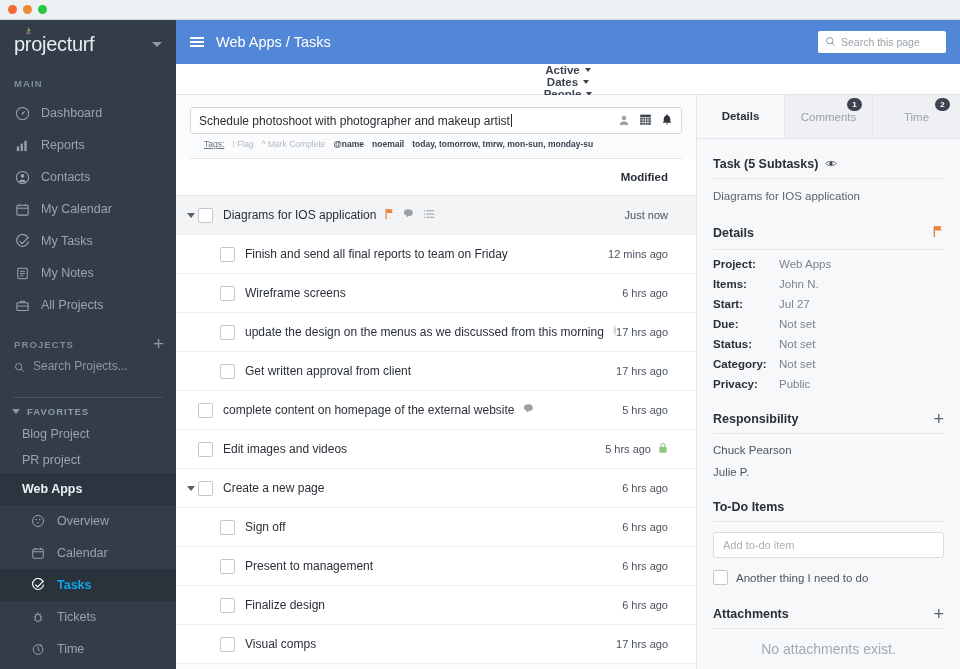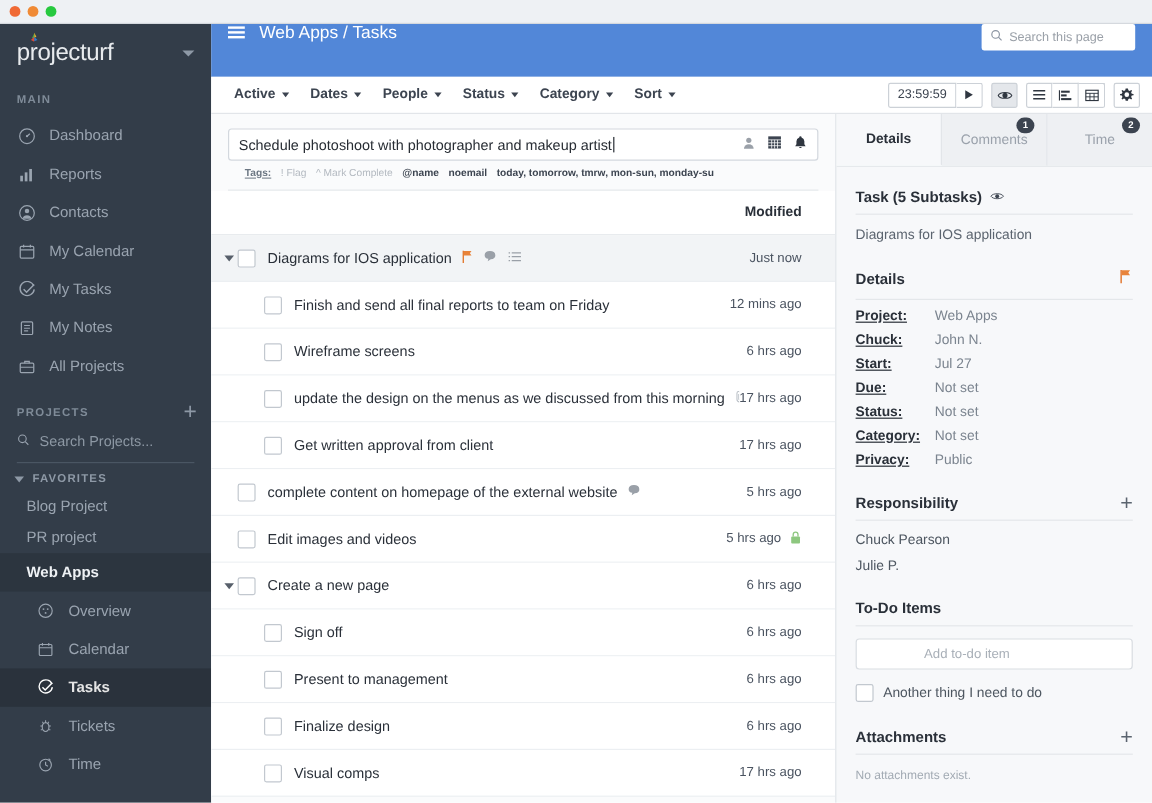--- a/index.html
+++ b/index.html
@@ -56,70 +56,70 @@
   .plus-btn { color: #8e99a6; font-size: 19px; line-height: 14px; cursor: pointer; }
   .nav-item {
     display: flex; align-items: center; gap: 11px;
     height: 32px; padding: 0 14px; font-size: 12.5px; color: #9aa4b0;
     cursor: pointer;
   }
   .nav-item .ic { width: 16px; height: 16px; flex: 0 0 16px;
                   display: flex; align-items: center; justify-content: center; }
   .nav-item.sub { padding-left: 30px; font-size: 12.5px; }
   .nav-item.active-proj { background: #2c353f; color: #eef1f4; font-weight: bold; }
-  .nav-item.active { background: #2a323c; color: #e5e5e5; font-weight: bold; }
+  .nav-item.active { background: #2a323c; color: #0ea5e9; font-weight: bold; }
   .fav-row {
     display: flex; align-items: center; gap: 7px;
     padding: 4px 14px 4px 12px; font-size: 9.5px; font-weight: bold;
     letter-spacing: 1px; color: #8e99a6;
   }
   .fav-caret {
     border-left: 4px solid transparent; border-right: 4px solid transparent;
     border-top: 5px solid #8e99a6;
   }
   .search-proj {
-    display: flex; align-items: center; gap: 8px;
-    margin: 2px 14px 4px 14px; padding-bottom: 8px;
+    display: flex; align-items: flex-start; gap: 8px;
+    margin: 2px 14px 4px 14px; padding-bottom: 20px;
     border-bottom: 1px solid #4a5663;
   }
   .search-proj input {
     background: transparent; border: none; outline: none;
     color: #9aa4b0; font-size: 12px; width: 120px;
     font-family: "Liberation Sans", sans-serif;
   }
   .search-proj input::placeholder { color: #8d98a4; }
   .proj-item {
     height: 26px; display: flex; align-items: center;
     padding: 0 14px 0 22px; font-size: 12.5px; color: #9aa4b0; cursor: pointer;
   }
 
   
   .header {
     position: absolute; top: 20px; left: 176px; width: 784px; height: 44px;
-    background: #5287d8; display: flex; align-items: flex-start; padding: 0 14px;
+    background: #5287d8; display: flex; align-items: center; padding: 0 14px;
   }
   .hamburger { width: 14px; margin-right: 12px; cursor: pointer; }
   .hamburger span { display: block; height: 2px; background: #ffffff; margin: 2px 0; }
   .header-title { color: #ffffff; font-size: 14.5px; font-weight: 400; }
   .header-search {
     margin-left: auto; width: 128px; height: 22px;
     background: #ffffff; border-radius: 2px;
     display: flex; align-items: center; gap: 5px; padding: 0 7px;
   }
   .header-search input {
     border: none; outline: none; font-size: 10.5px; color: #555;
     width: 100%; font-family: "Liberation Sans", sans-serif; background: transparent;
   }
   .header-search input::placeholder { color: #9aa0a8; }
 
   
   .filterbar {
     position: absolute; top: 64px; left: 176px; width: 784px; height: 31px;
     background: #ffffff; border-bottom: 1px solid #e2e5e9;
-    display: flex; align-items: center; padding: 0 10px;
+    display: flex; align-items: center; padding: 0 10px; flex-direction: column;
   }
   .filt {
     display: flex; align-items: center; gap: 5px;
     font-size: 11.5px; color: #3c4450; font-weight: bold;
     padding: 0 9px; cursor: pointer; height: 100%;
   }
   .mini-caret {
     border-left: 3.5px solid transparent; border-right: 3.5px solid transparent;
     border-top: 4.5px solid #3c4450;
   }
@@ -156,21 +156,21 @@
   }
   .caretbar {
     display: inline-block; width: 1px; height: 13px; background: #272c33;
     vertical-align: -2px; margin-left: 1px;
   }
   .tags-row {
     display: flex; align-items: center; gap: 8px; flex-wrap: nowrap;
     font-size: 8.5px; padding: 5px 14px 0 14px; color: #8a9098;
     white-space: nowrap; overflow: hidden;
   }
-  .tags-row .tg-label { color: #6b7682; text-decoration: underline; font-weight: bold; }
+  .tags-row .tg-label { color: #6b7682; text-decoration: underline; font-weight: normal; }
   .tags-row .tg-dim { color: #b3b9c0; }
   .tags-row .tg-dark { color: #3c4450; font-weight: bold; }
   .tags-div {
     margin: 9px 0 0 0; border-bottom: 1px solid #e2e5e9;
   }
   .modified-row {
     height: 37px; background: #ffffff; border-bottom: 1px solid #e8ebee;
     display: flex; align-items: center; justify-content: flex-end;
     padding-right: 28px; font-size: 11.5px; font-weight: bold; color: #2a3039;
   }
@@ -232,39 +232,38 @@
   }
   .rp-hr { border-bottom: 1px solid #e4e7ea; }
   .rp-sub { font-size: 11.5px; color: #5b646f; padding-top: 11px; }
   .rp-sec-head {
     display: flex; align-items: center; justify-content: space-between;
     padding-top: 22px; padding-bottom: 7px;
   }
   .rp-sec-head .t { font-size: 12.5px; font-weight: bold; color: #2a3039; }
   .rp-plus { font-size: 18px; color: #5b646f; line-height: 12px; cursor: pointer; }
   .kv { display: flex; font-size: 11.5px; padding-top: 8px; }
-  .kv .k { width: 66px; font-weight: bold; color: #2a3039; text-decoration: underline; }
+  .kv .k { width: 66px; font-weight: bold; color: #2a3039; }
   .kv .v { color: #7b848f; }
   .person { font-size: 11.5px; color: #4d5660; padding-top: 10px; }
   .todo-input {
     height: 26px; background: #ffffff; border: 1px solid #d9dde2; border-radius: 3px;
     display: flex; align-items: center; padding: 0 9px; margin-top: 10px;
   }
   .todo-input input {
     border: none; outline: none; font-size: 11px; width: 100%;
     color: #4d5660; background: transparent;
     font-family: "Liberation Sans", sans-serif;
-    margin-left: 47px;
   }
   .todo-input input::placeholder { color: #a9b0b8; }
   .todo-line {
     display: flex; align-items: center; gap: 8px; padding-top: 12px;
     font-size: 11.5px; color: #4d5660;
   }
-  .empty-note { font-size: 10px; color: #a2aab3; padding-top: 12px; }
+  .empty-note { font-size: 14px; color: #a2aab3; padding-top: 12px; text-align: center; }
 </style>
 </head>
 <body>
 
 <div id="app">
 
   <div class="titlebar">
     <div class="dot red"></div>
     <div class="dot yellow"></div>
     <div class="dot green"></div>
@@ -748,21 +747,21 @@
               <path d="M2.6 1.4 H10 L8.4 3.6 L10 5.8 H2.6 Z" fill="#e8833a"></path>
             </svg></span>
       </div>
       <div class="rp-hr"></div>
 
       <div class="kv">
         <span class="k">Project:</span>
         <span class="v">Web Apps</span>
       </div>
       <div class="kv">
-        <span class="k">Chuck:</span>
+        <span class="k">Items:</span>
         <span class="v">John N.</span>
       </div>
       <div class="kv">
         <span class="k">Start:</span>
         <span class="v">Jul 27</span>
       </div>
       <div class="kv">
         <span class="k">Due:</span>
         <span class="v">Not set</span>
       </div>

